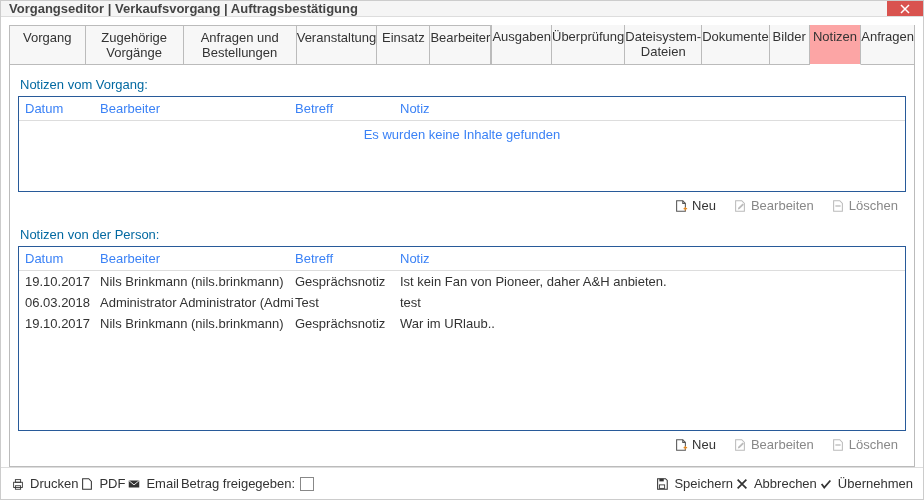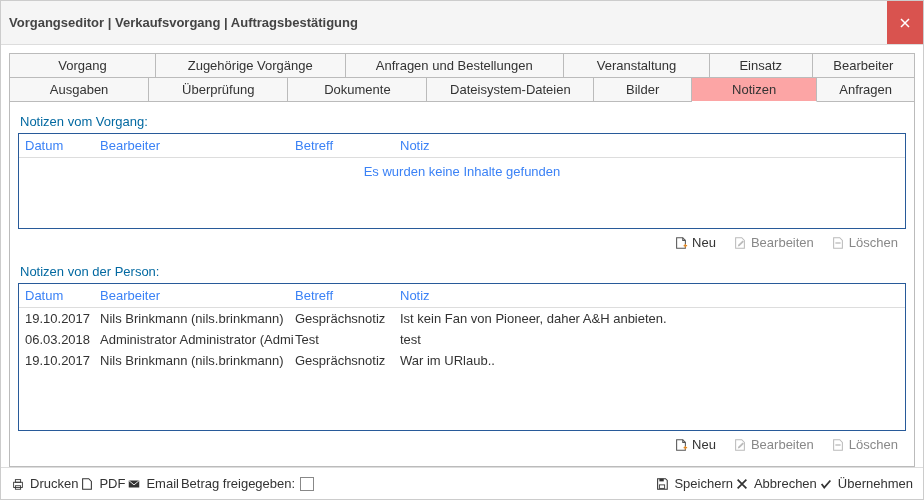--- a/index.html
+++ b/index.html
@@ -1,23 +1,23 @@
 <!DOCTYPE html>
 <html><head>
 <meta charset="utf-8">
 <style>
   * { box-sizing: border-box; }
   html, body { margin: 0; padding: 0; font-family: "Segoe UI", Tahoma, Arial, sans-serif; font-size: 13px; color: #333; background: #fff; }
   .window { width: 924px; height: 500px; display: flex; flex-direction: column; border: 1px solid #ccc; }
-  .titlebar { background: #f5f5f5; display: flex; align-items: stretch; height: 44px; border-bottom: 1px solid #ddd; }
+  .titlebar { background: #f5f5f5; display: flex; align-items: stretch; height: 16px; border-bottom: 1px solid #ddd; }
   .titlebar .title { flex: 1; display: flex; align-items: center; padding: 0 8px; font-weight: bold; color: #444; }
   .titlebar .close { width: 36px; background: #d9534f; display: flex; align-items: center; justify-content: center; cursor: pointer; }
   .titlebar .close svg { width: 10px; height: 10px; }
   .content { flex: 1; display: flex; flex-direction: column; padding: 8px 8px 0 8px; overflow: hidden; }
-  .tabs { display: flex; flex-direction: column; }
+  .tabs { display: flex; flex-direction: row; }
   .tabrow { display: flex; }
   .tab { flex: 1; text-align: center; padding: 4px 0; border: 1px solid #bbb; background: #f7f7f7; cursor: pointer; font-size: 13px; }
   .tab + .tab { border-left: none; }
   .tabrow.second .tab { border-top: none; }
   .tab.active { background: #fca5a5; border-bottom-color: #fff; position: relative; z-index: 2; }
   .panel { border: 1px solid #bbb; border-top: none; flex: 1; padding: 8px 8px; display: flex; flex-direction: column; overflow: hidden; }
   .section-label { font-size: 13px; color: #0369a1; margin: 4px 2px 4px 2px; }
   .grid-wrap { border: 1px solid #285a99; display: flex; flex-direction: column; }
   .grid-head { display: flex; background: #fff; padding: 4px 6px; font-size: 13px; color: #3b82f6; border-bottom: 1px solid #ddd; }
   .col-datum { width: 75px; }
@@ -56,22 +56,22 @@
         <div class="tab">Vorgang</div>
         <div class="tab" style="flex:1.3">Zugehörige Vorgänge</div>
         <div class="tab" style="flex:1.5">Anfragen und Bestellungen</div>
         <div class="tab">Veranstaltung</div>
         <div class="tab" style="flex:0.7">Einsatz</div>
         <div class="tab" style="flex:0.7">Bearbeiter</div>
       </div>
       <div class="tabrow second">
         <div class="tab">Ausgaben</div>
         <div class="tab">Überprüfung</div>
+        <div class="tab" style="flex:1.2">Dateisystem-Dateien</div>
         <div class="tab">Dokumente</div>
-        <div class="tab" style="flex:1.2">Dateisystem-Dateien</div>
         <div class="tab" style="flex:0.7">Bilder</div>
         <div class="tab active" style="flex:0.9">Notizen</div>
         <div class="tab" style="flex:0.7">Anfragen</div>
       </div>
     </div>
 
     <div class="panel">
 
       <div class="section-label">Notizen vom Vorgang:</div>
       <div class="grid-wrap">

